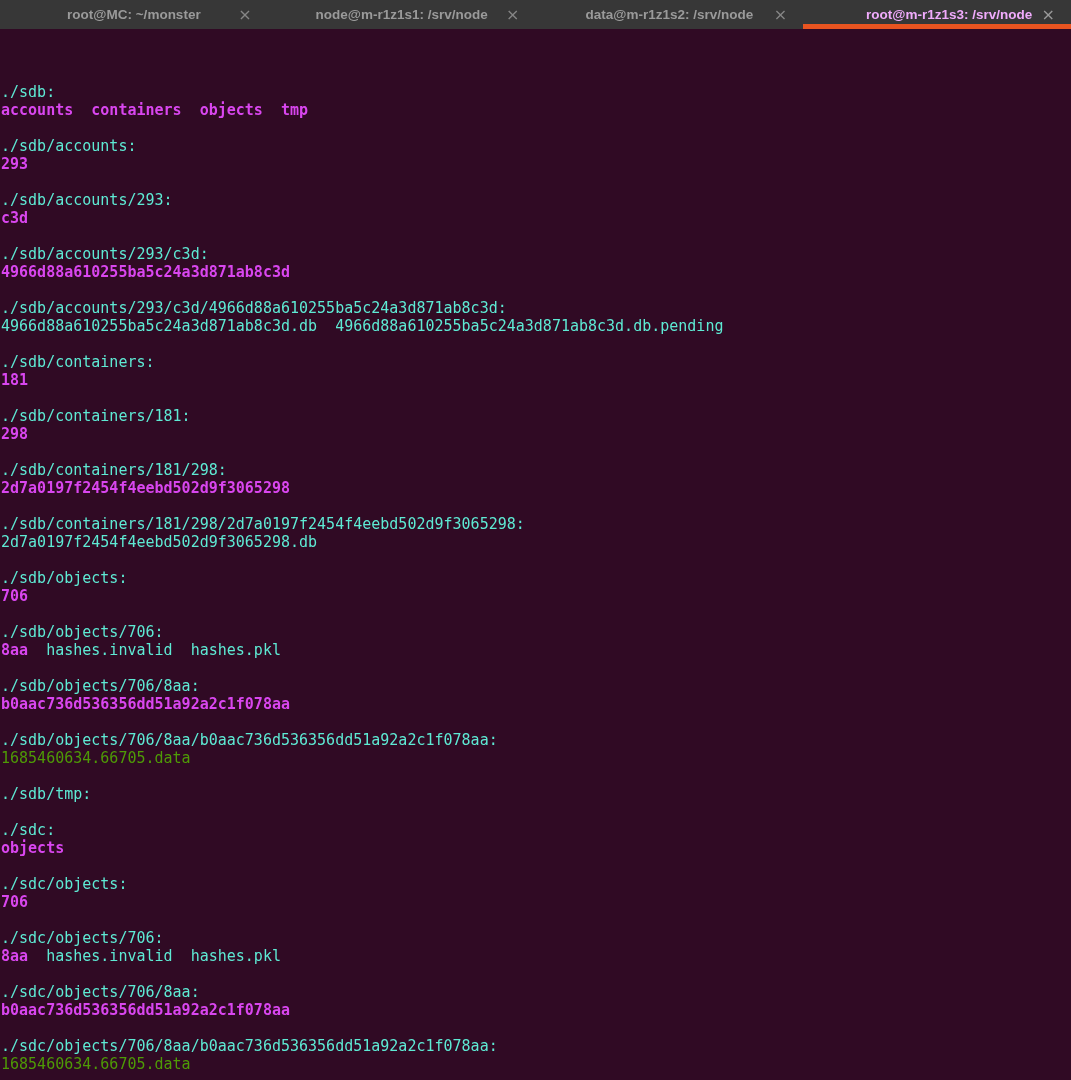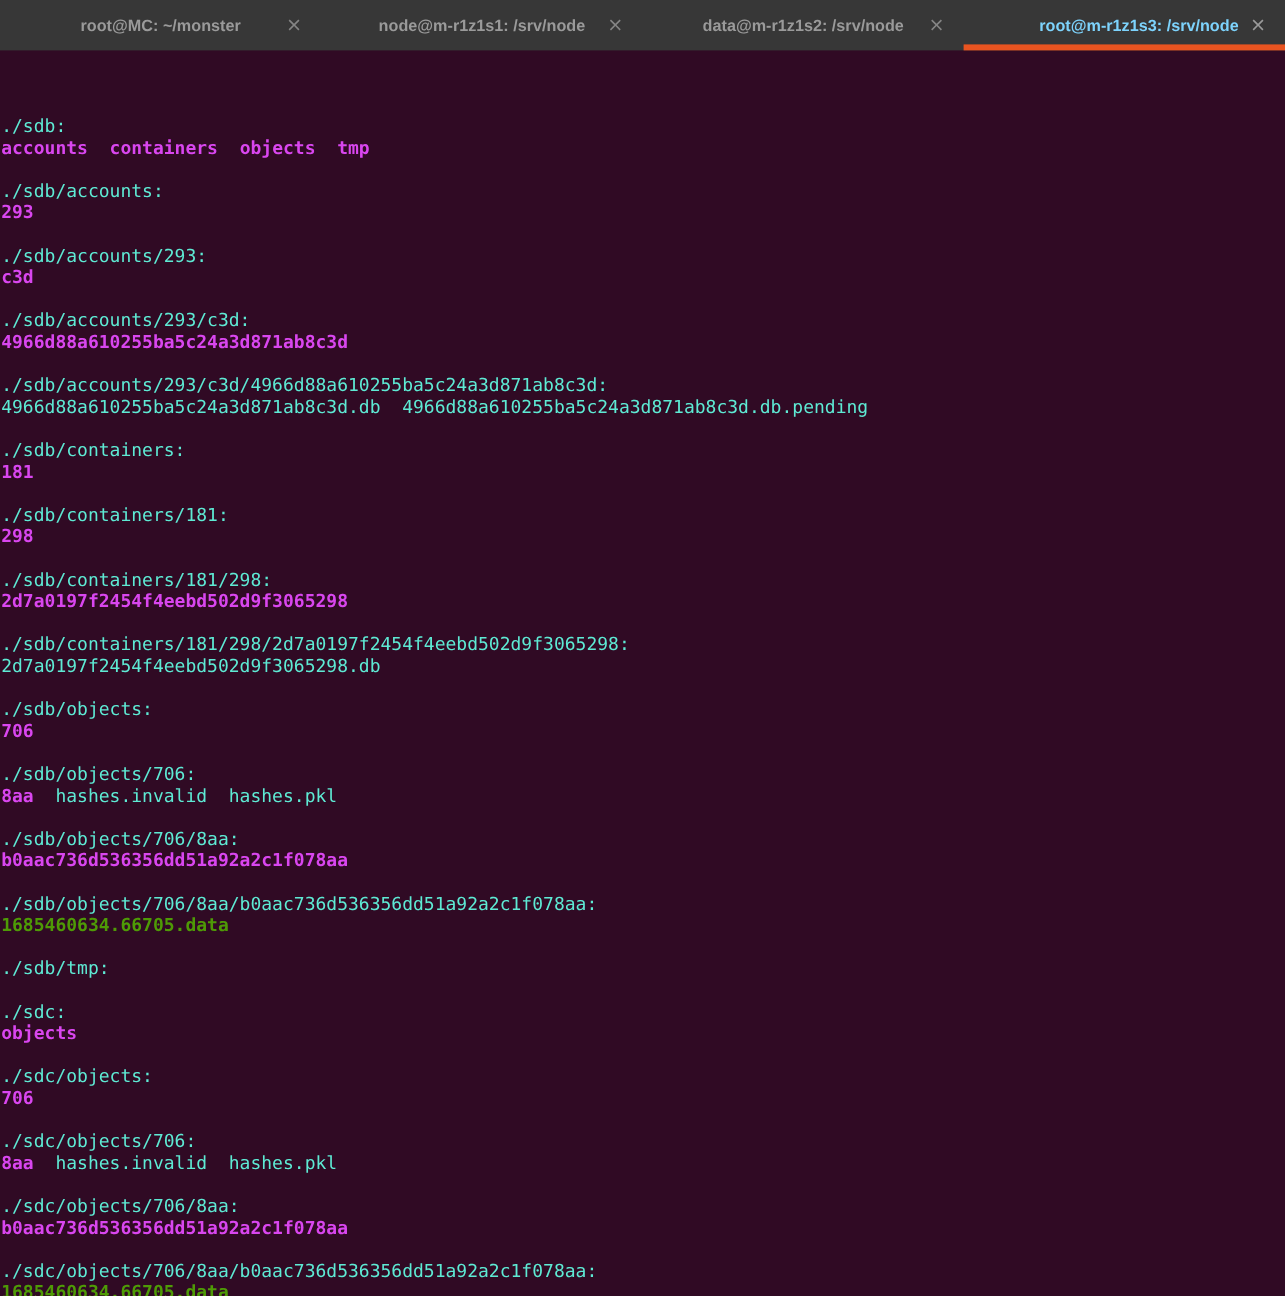--- a/index.html
+++ b/index.html
@@ -4,21 +4,21 @@
 <style>
   html, body { margin: 0; padding: 0; }
   body {
     width: 1071px; height: 1080px;
     background: #300a24;
     overflow: hidden;
   }
   
   .tabbar {
     display: flex;
-    height: 42px;
+    height: 29px;
     background: #373737;
   }
   .tab {
     flex: 1 1 0;
     position: relative;
     display: flex;
     align-items: center;
     justify-content: center;
     min-width: 0;
     cursor: default;
@@ -26,21 +26,21 @@
   .tab-title {
     font-family: "Liberation Sans", sans-serif;
     font-size: 13.5px;
     font-weight: 700;
     color: #9a9a9a;
     white-space: nowrap;
     overflow: hidden;
     text-overflow: ellipsis;
     max-width: 200px;
   }
-  .tab.active .tab-title { color: #7dd3fc; margin-left: 24px; }
+  .tab.active .tab-title { color: #f0abfc; margin-left: 24px; }
   .tab-close {
     position: absolute;
     right: 16px;
     top: 50%;
     transform: translateY(-50%);
     color: #858585;
     font-size: 16px;
     line-height: 1;
     font-family: "DejaVu Sans", sans-serif;
   }
@@ -55,21 +55,21 @@
   .screen {
     padding: 0 0 0 1px;
     font-family: "DejaVu Sans Mono", monospace;
     font-size: 15px;
     line-height: 18px;
     white-space: pre;
   }
   .line { height: 18px; }
   .seg-plain { color: #5eead4; }
   .seg-dir   { color: #d946ef; font-weight: bold; }
-  .seg-exec  { color: #4e9a06; font-weight: bold; text-align: right; }
+  .seg-exec  { color: #4e9a06; font-weight: normal; text-align: right; }
 </style>
 </head>
 <body>
 
 <div>
   <div class="tabbar" id="tabbar">
       <div class="tab">
         <span class="tab-title">root@MC: ~/monster</span>
         <span class="tab-close">×</span>
       </div>

